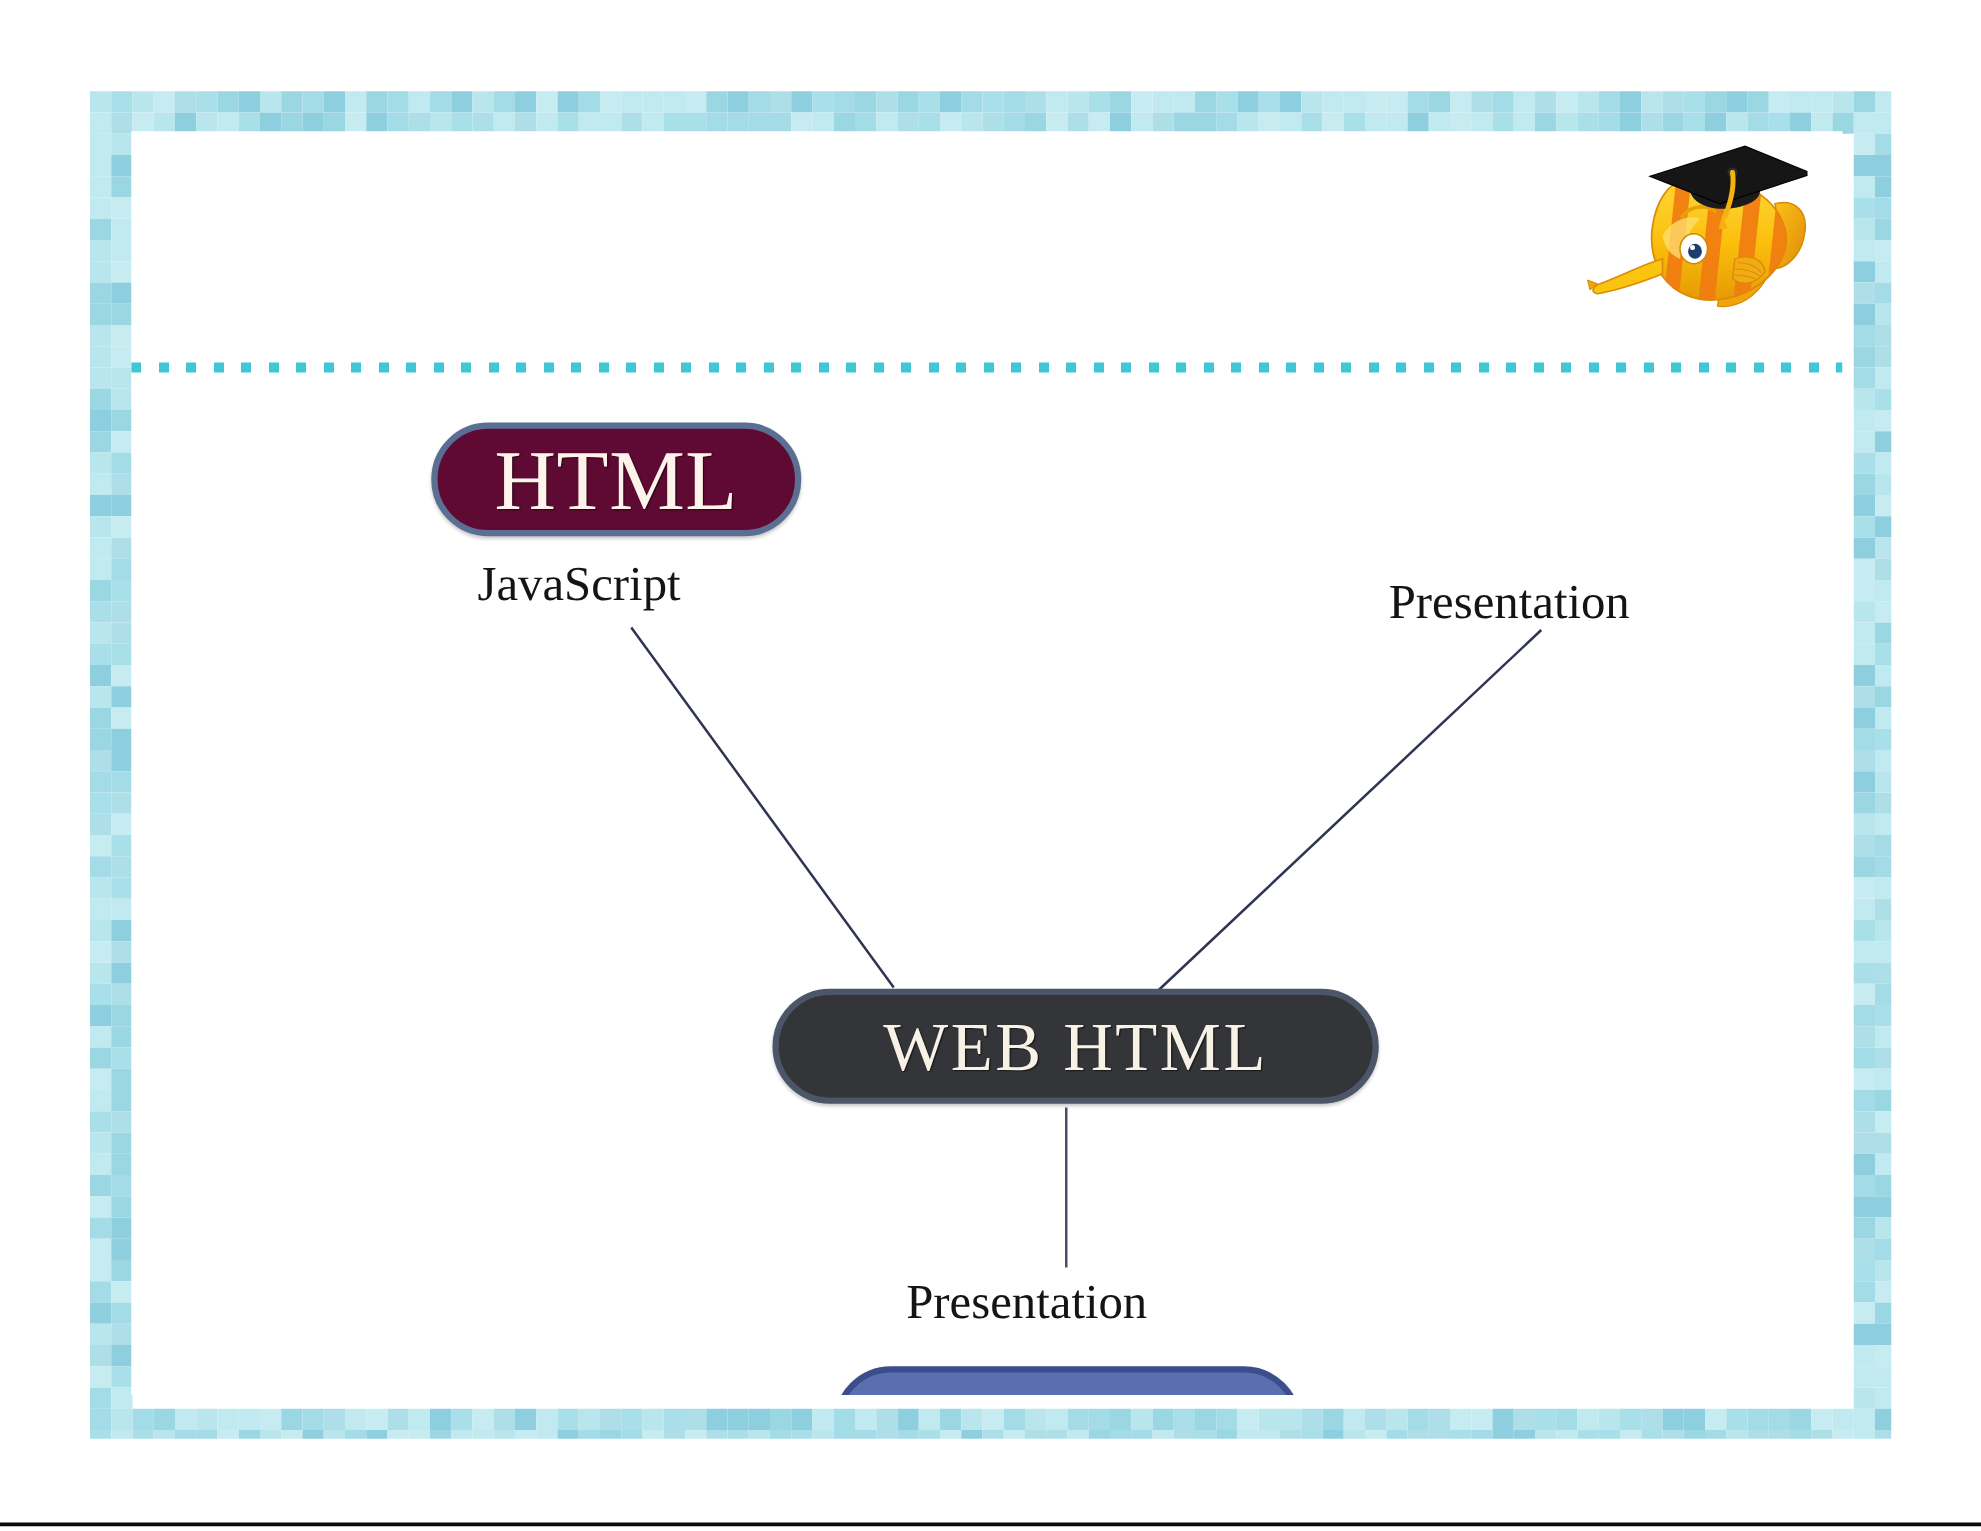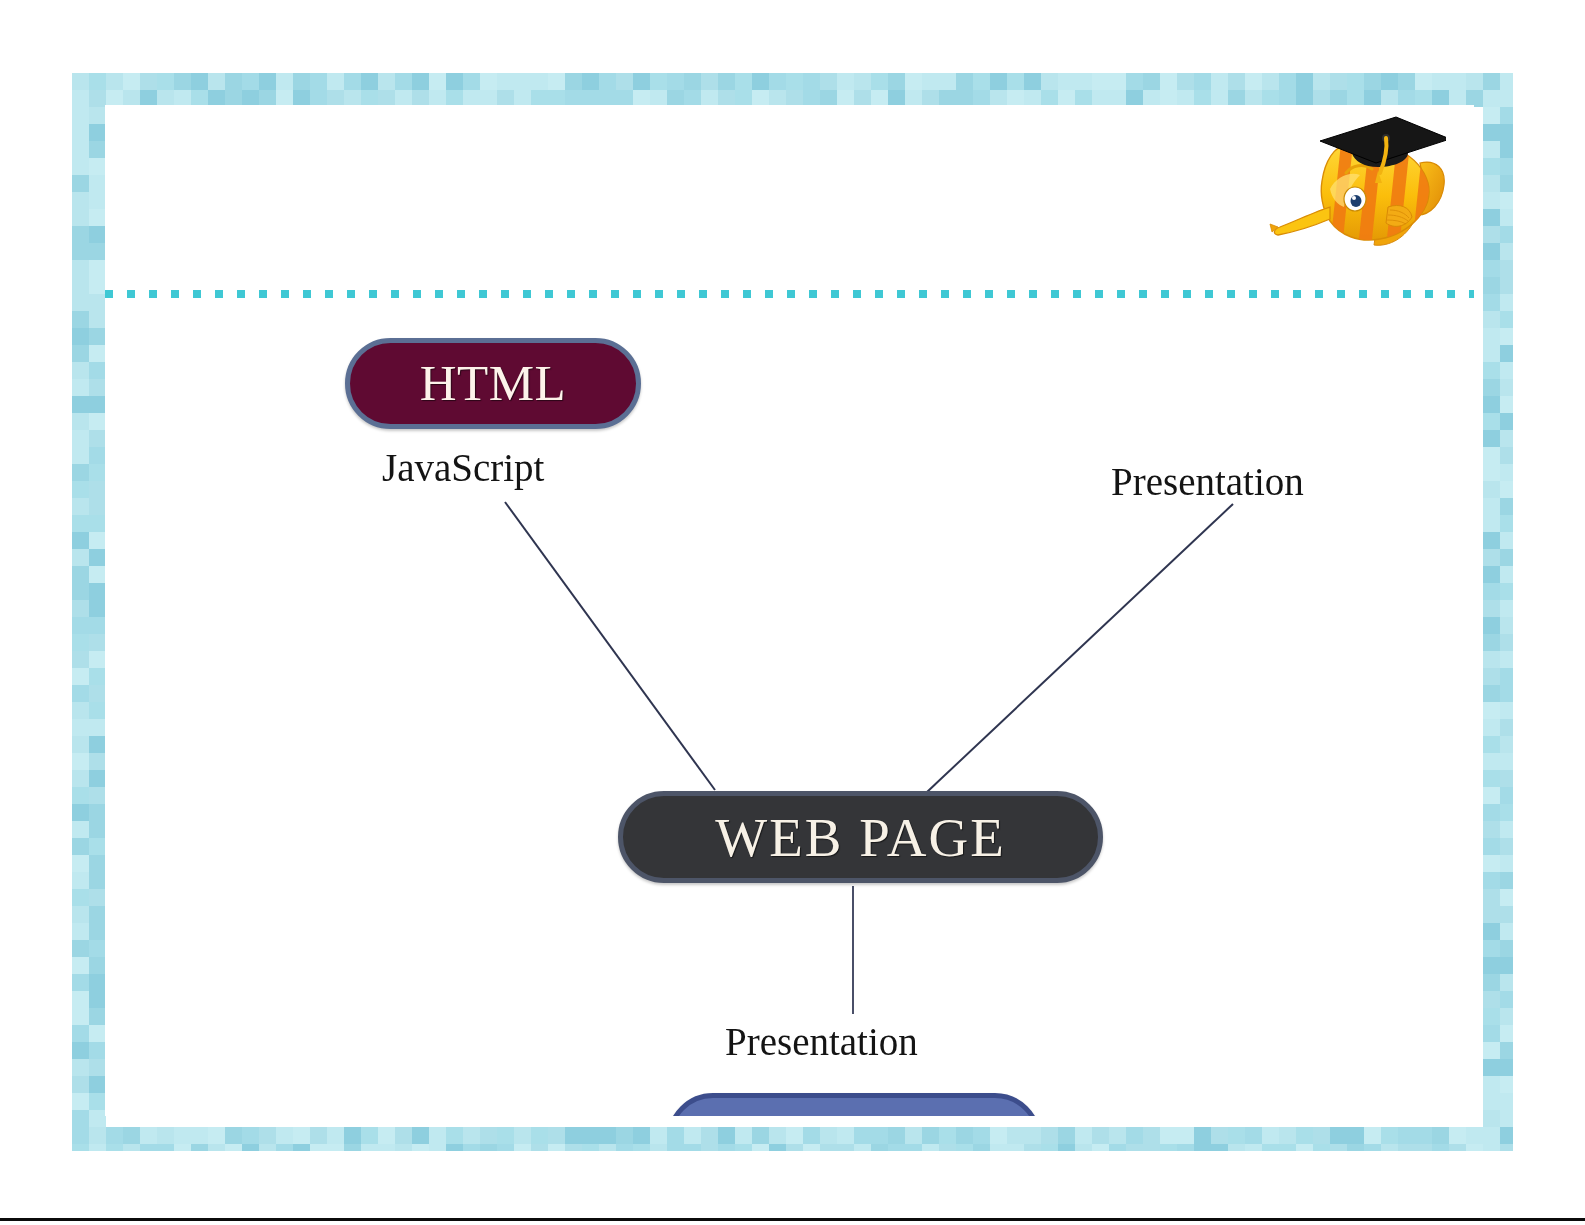--- a/index.html
+++ b/index.html
@@ -119,21 +119,21 @@
     text-shadow: 1px 1px 1px rgba(0,0,0,0.55);
     white-space: nowrap;
   }
 
   #node-html {
     left: 240px;  top: 40px;
     width: 296px; height: 91px;
     background: #5f0a32;
     border: 5px solid #5b6f94;
   }
-  #node-html .node-text { color: #fdf3ea; font-size: 51px; }
+  #node-html .node-text { color: #fdf3ea; font-size: 68px; }
 
   #node-css {
     left: 976px; top: 38px;
     width: 298px; height: 91px;
     background: #073b11;
     border: 5px solid #5f6f9c;
   }
   #node-css .node-text { color: #fdf6ec; font-size: 62px; }
 
   #node-webpage {
@@ -840,21 +840,21 @@
       </svg>
 
       <div class="node" id="node-html" style="background: rgb(95, 10, 50); border-color: rgb(91, 111, 148);">
         <span class="node-text" style="color: rgb(253, 243, 234);">HTML</span>
       </div>
       <div class="node-caption" id="caption-structure">JavaScript</div>
 
       <div class="node-caption" id="caption-presentation">Presentation</div>
 
       <div class="node" id="node-webpage" style="background: rgb(52, 53, 56); border-color: rgb(77, 85, 104);">
-        <span class="node-text" style="color: rgb(247, 241, 230);">WEB PAGE</span>
+        <span class="node-text" style="color: rgb(247, 241, 230);">WEB HTML</span>
       </div>
 
       <div class="node-caption" id="caption-functionality">Presentation</div>
       <div class="node" id="node-javascript" style="background: rgb(91, 111, 176); border-color: rgb(60, 77, 140);">
         <span class="node-text" style="color: rgb(255, 255, 255);">JavaScript</span>
       </div>
 
     </div>
   </div>
 </div>

